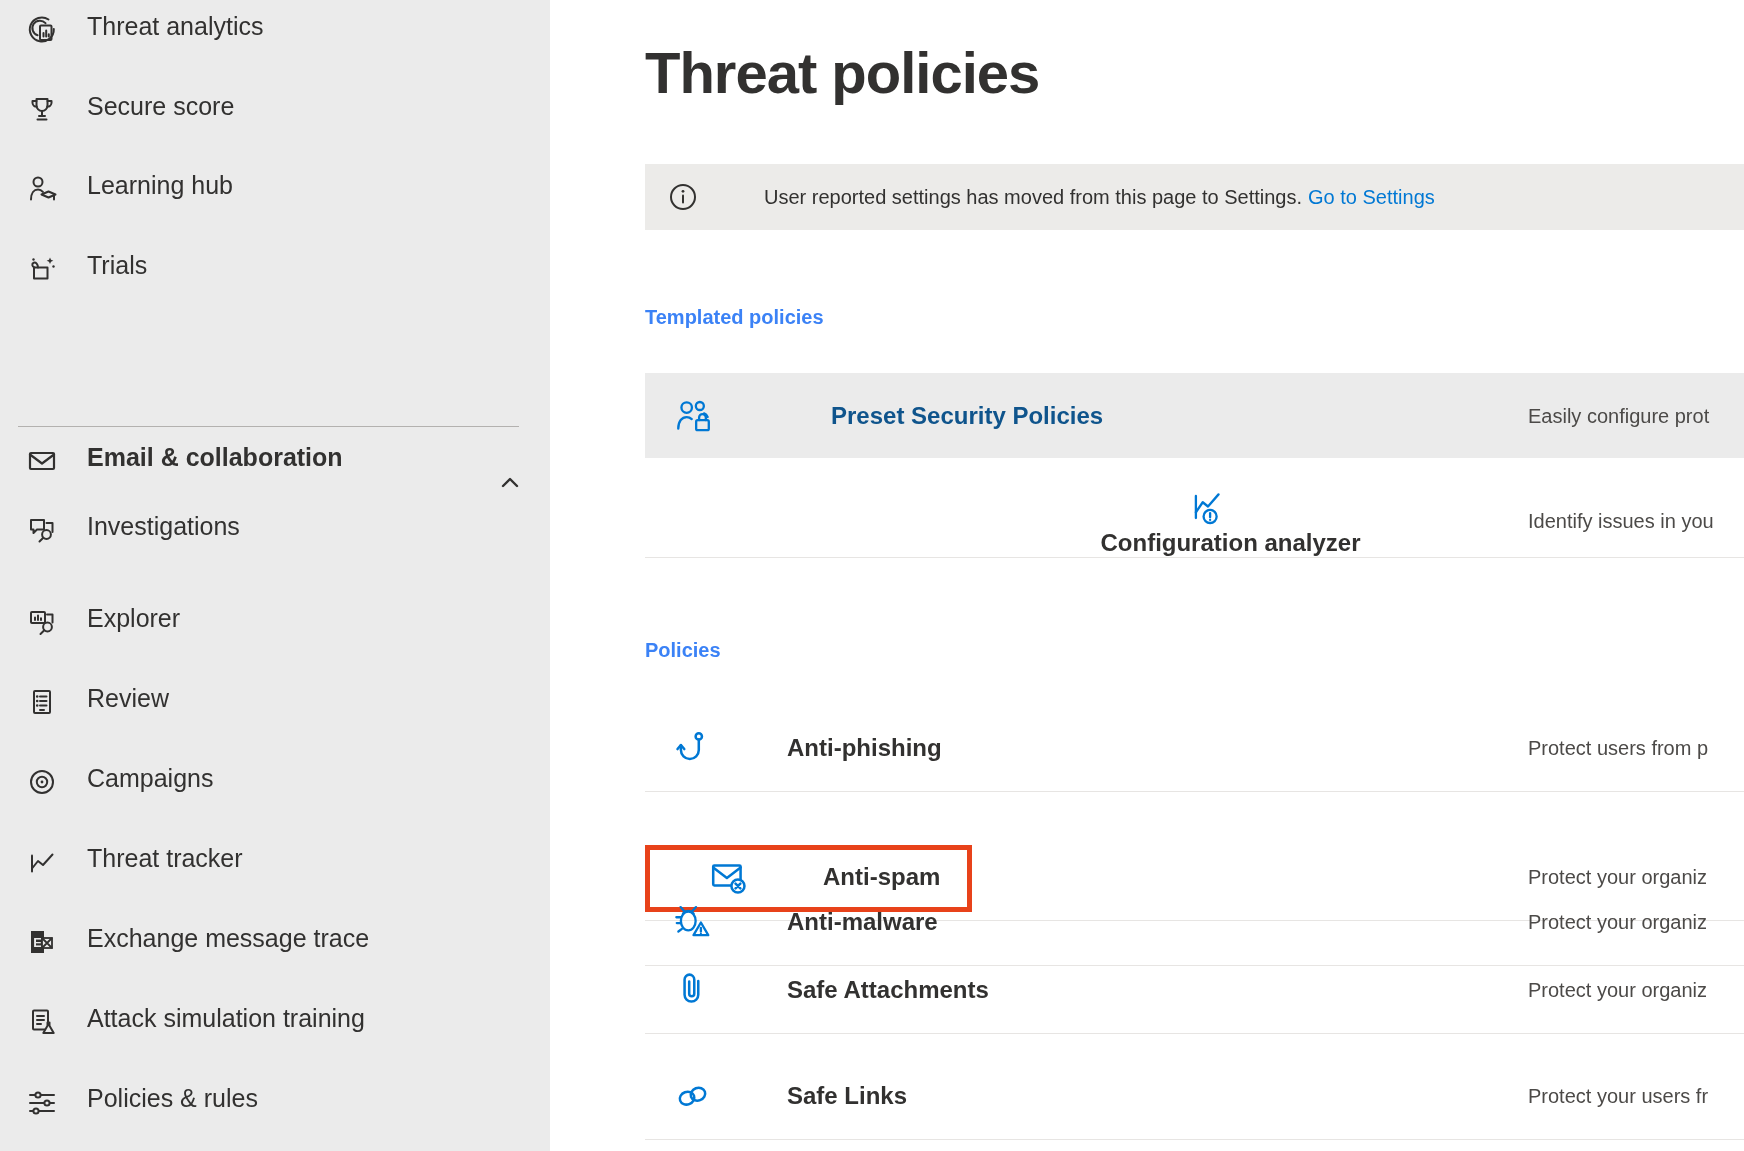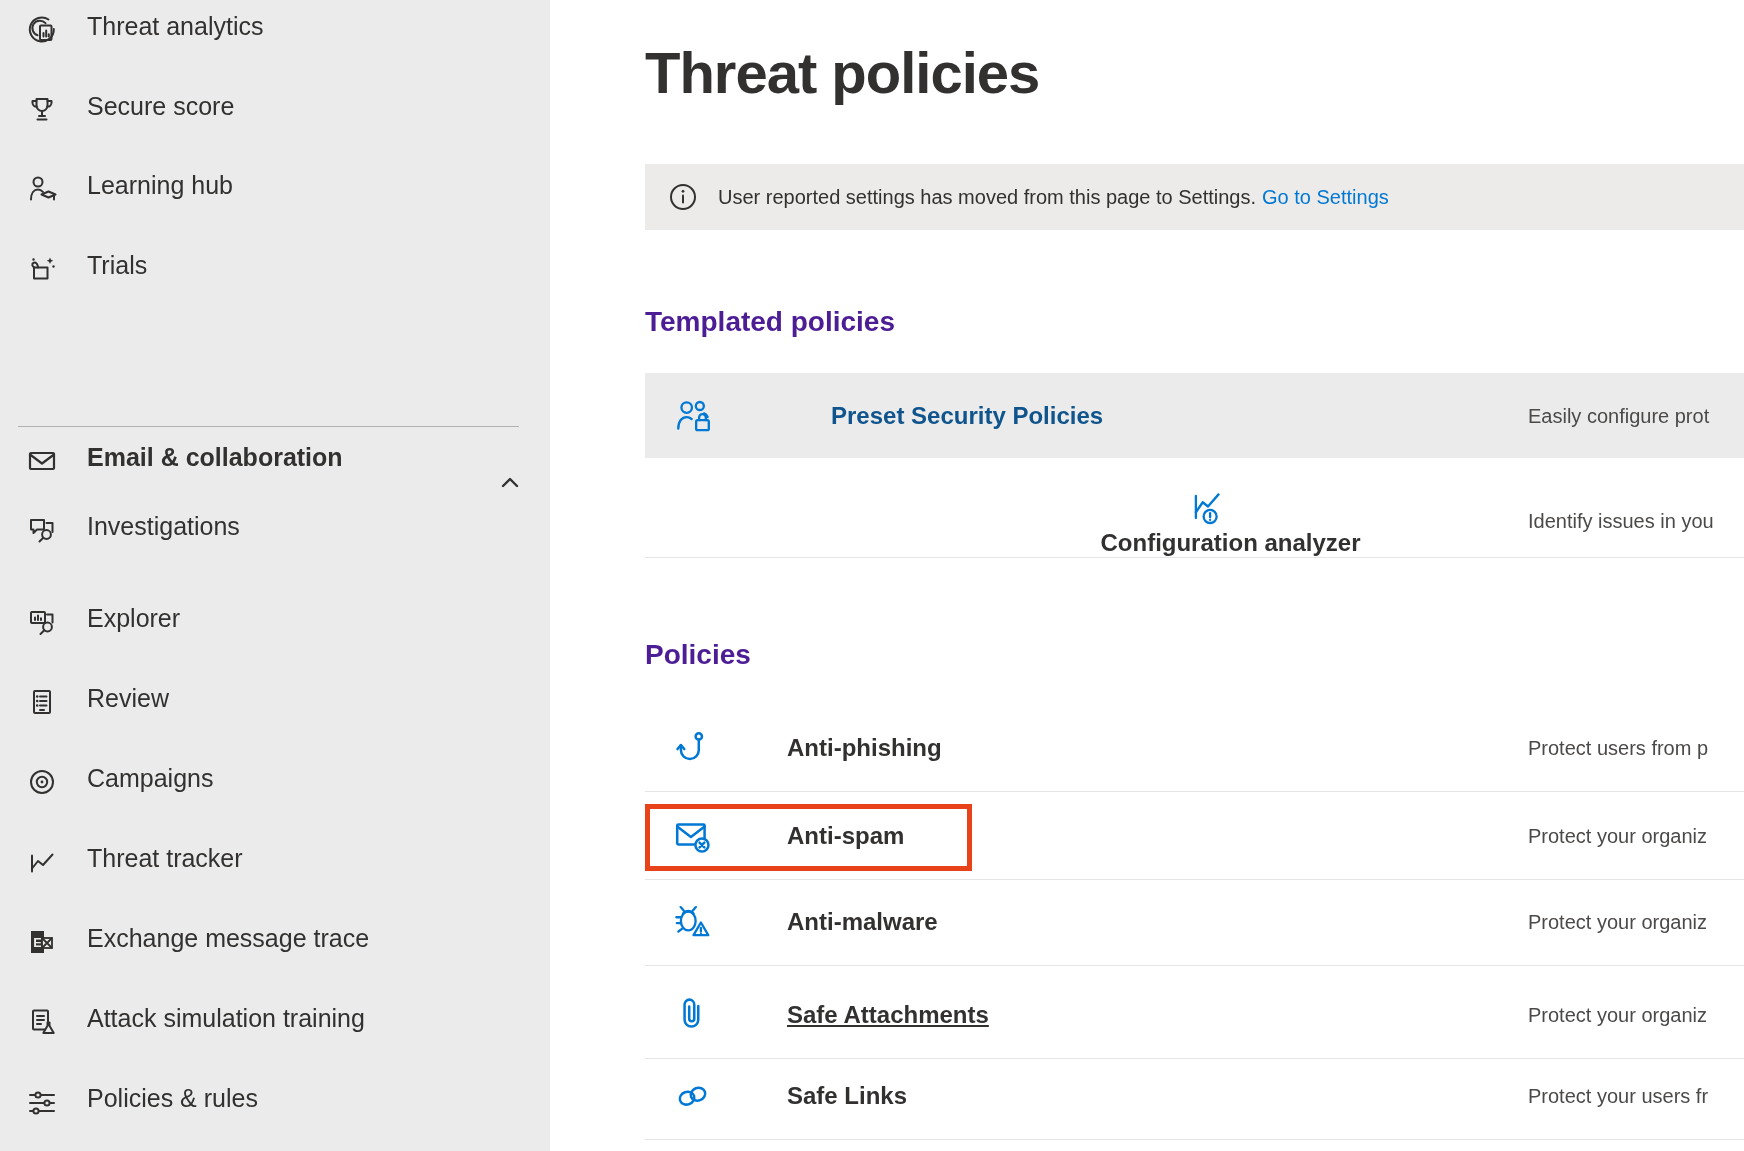--- a/index.html
+++ b/index.html
@@ -40,28 +40,29 @@
   
   .page-title {
     position:absolute; left:645px; top:40px;
     font-size:58px; font-weight:700; letter-spacing:-1px; color:#323130;
     line-height:1.15; white-space:nowrap;
   }
   .banner {
     position:absolute; left:645px; top:164px; width:1099px; height:66px;
     background:#ecebe9; display:flex; align-items:center;
     padding-left:24px;
+    gap:46px;
   }
   .banner-icon { width:28px; height:28px; color:#323130; flex:0 0 28px; }
   .banner-text { margin-left:21px; font-size:20px; color:#323130; white-space:nowrap; }
   .banner-link { color:#0078d4; cursor:pointer; text-decoration:none; margin-left:6px; }
 
   .section-heading {
-    position:absolute; left:645px; font-size:28px; font-weight:700;
-    color:#4c1d95; white-space:nowrap;
+    position:absolute; left:645px; font-size:20px; font-weight:700;
+    color:#3b82f6; white-space:nowrap;
   }
   .heading-templated { top:306px; }
   .heading-policies  { top:639px; }
 
   .list-row {
     position:absolute; left:645px; width:1099px;
     display:flex; align-items:center; cursor:pointer;
   }
   .row-icon {
     margin-left:26px; width:44px; height:44px; flex:0 0 44px;
@@ -304,21 +305,21 @@
     <svg width="40" height="40" viewBox="0 0 38 38" fill="none" stroke="currentColor" stroke-width="2.4" stroke-linecap="round" stroke-linejoin="round">
       <circle cx="24.5" cy="8" r="3"></circle>
       <path d="M24.5 11 v10 a8.5 8.5 0 0 1 -17 0 v-4.5"></path>
       <path d="M4.3 20 l3.2-3.8 3.2 3.8"></path>
     </svg>
   </span>
   <span class="row-name">Anti-phishing</span>
   <span class="row-desc">Protect users from p</span>
 </div>
 
-<div class="list-row row-border" style="top:793px; height:87px;">
+<div class="list-row row-border" style="top:834px; height:87px;padding-left:36px;">
   <span class="row-icon">
     <svg width="40" height="40" viewBox="0 0 38 38" fill="none" stroke="currentColor" stroke-width="2.4" stroke-linecap="round" stroke-linejoin="round">
       <rect x="4" y="8" width="26" height="19" rx="1"></rect>
       <path d="M4 10 l13 10 13-10"></path>
       <circle cx="27.5" cy="27.5" r="6.2" fill="#ffffff"></circle>
       <path d="M25.2 25.2 l4.6 4.6 M29.8 25.2 l-4.6 4.6"></path>
     </svg>
   </span>
   <span class="row-name">Anti-spam</span>
   <span class="row-desc">Protect your organiz</span>
@@ -336,21 +337,21 @@
       <path d="M7.5 14.5 H3.2 M7.5 20 H3.6 M8.5 25.5 l-3.4 2.5"></path>
       <path d="M26.5 19.5 l7 12 h-14 z" fill="#ffffff"></path>
       <path d="M26.5 24.5 v3.6"></path>
       <circle cx="26.5" cy="30" r="1" fill="currentColor" stroke="none"></circle>
     </svg>
   </span>
   <span class="row-name">Anti-malware</span>
   <span class="row-desc">Protect your organiz</span>
 </div>
 
-<div class="list-row row-border" style="top:972px; height:87px;text-decoration:underline;">
+<div class="list-row row-border" style="top:947px; height:87px;">
   <span class="row-icon">
     <svg width="40" height="40" viewBox="0 0 38 38" fill="none" stroke="currentColor" stroke-width="2.4" stroke-linecap="round" stroke-linejoin="round">
       <path d="M24 10.5 v13 a6.5 6.5 0 0 1 -13 0 V9 a4.6 4.6 0 0 1 9.2 0 v13.5 a2.4 2.4 0 0 1 -4.8 0 V11"></path>
     </svg>
   </span>
   <span class="row-name">Safe Attachments</span>
   <span class="row-desc">Protect your organiz</span>
 </div>
 
 <div class="list-row row-border" style="top:1053px; height:87px;">

